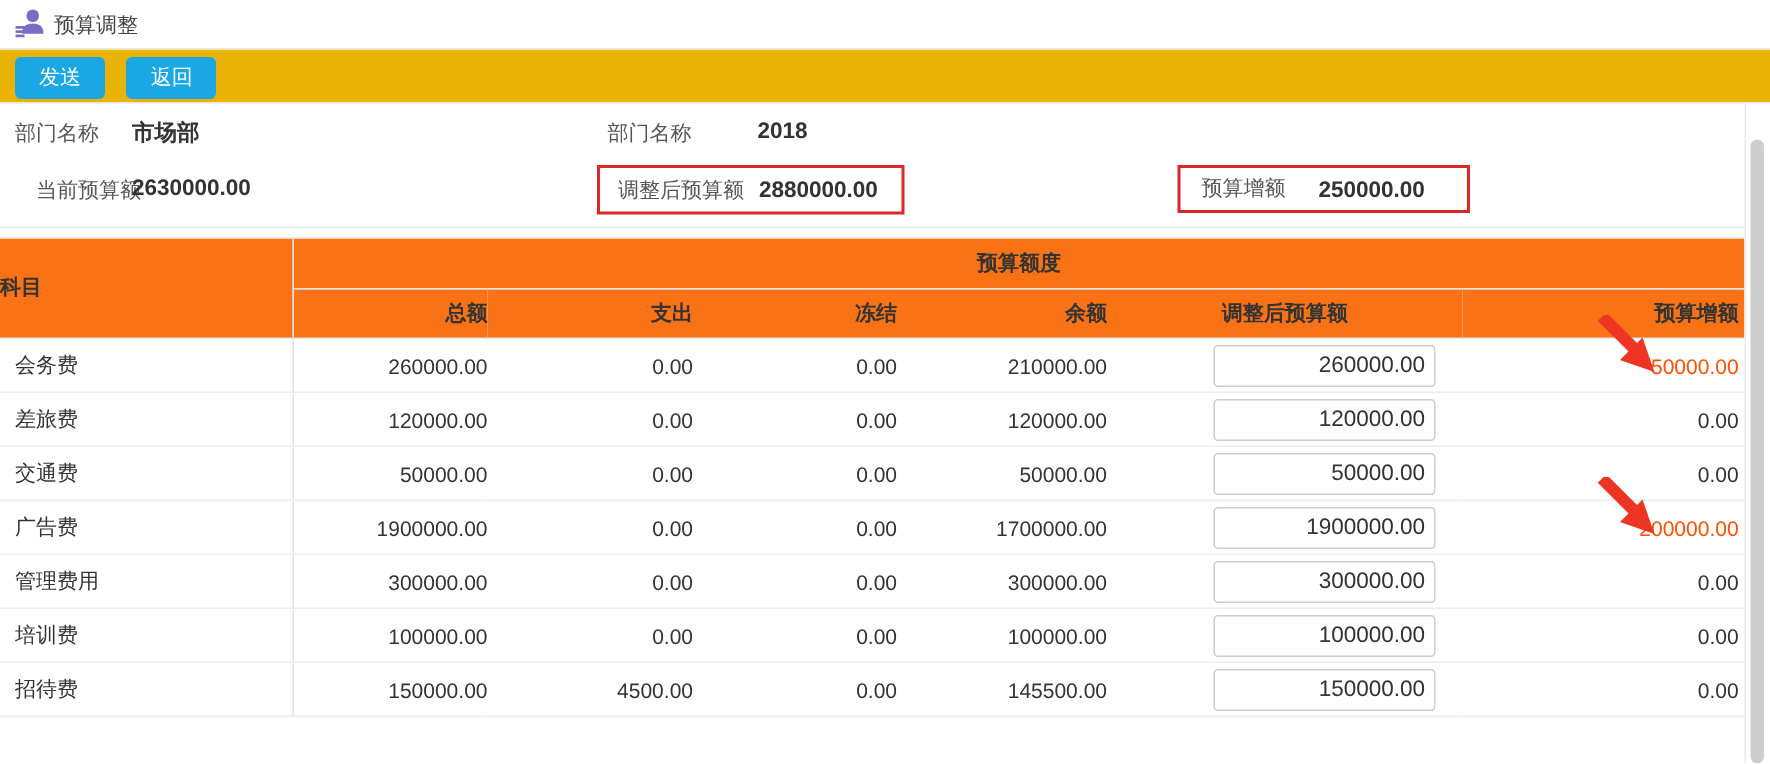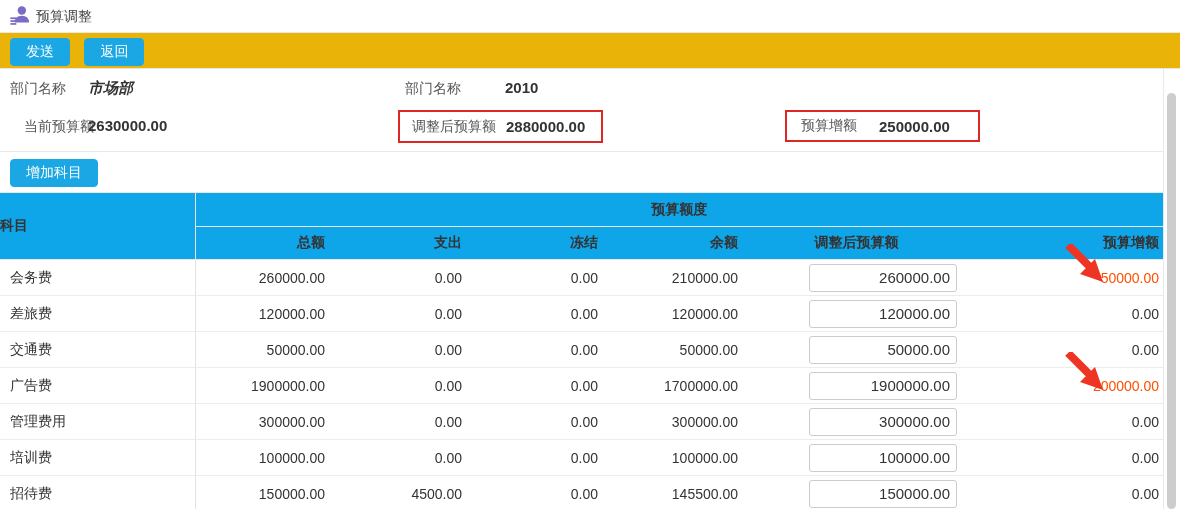--- a/index.html
+++ b/index.html
@@ -27,21 +27,21 @@
     position:absolute; border:2px solid var(--highlight-red,#dd2727);
     display:flex; align-items:center; background:#fff;
   }
   .hl-box .lbl { font-size:14px; color:#555; white-space:nowrap; }
   .hl-box .val { font-size:15px; font-weight:bold; color:#333; white-space:nowrap; }
   
   .add-row { height:34px; padding:7px 0 0 10px; }
   
   table.budget { width:1163px; border-collapse:collapse; table-layout:fixed; margin-top:6px; }
   table.budget th, table.budget td { font-size:14px; color:#333; vertical-align:middle; }
-  thead th { font-weight:bold; background:#0ea5e9; }
+  thead th { font-weight:bold; background:#f97316; }
   .th-subject {
     text-align:left; border-top:1px solid #e8e8e8;
     border-right:1px solid #e2e2e2; border-bottom:1px solid #e8e8e8;
   }
   .th-group { text-align:center; height:34px; border-top:1px solid #e8e8e8; border-bottom:1px solid #e8e8e8; }
   .th-sub { height:33px; border-bottom:1px solid #e8e8e8; }
   .num { text-align:right; }
   .center { text-align:center; }
   tbody tr { height:36px;padding-left:36px; }
   tbody td { border-bottom:1px solid #ececec; font-size:15px; }
@@ -80,40 +80,37 @@
     <span class="page-title">预算调整</span>
   </div>
 
   <div class="toolbar">
     <button class="btn">发送</button>
     <button class="btn">返回</button>
   </div>
 
   <div class="form-area">
     <span class="f-label" style="left:10px; top:11px;">部门名称</span>
-    <span class="f-value" style="left:88px; top:10px;font-style:italic;">市场部</span>
+    <span class="f-value" style="left:88px; top:10px;">市场部</span>
     <span class="f-label" style="left:405px; top:11px;">部门名称</span>
-    <span class="f-value" style="left:505px; top:10px;">2010</span>
+    <span class="f-value" style="left:505px; top:10px;">2018</span>
 
     <span class="f-label" style="left:24px; top:49px;">当前预算额</span>
     <span class="f-value" style="left:88px; top:48px;">2630000.00</span>
 
     <div class="hl-box" style="left:398px; top:41px; width:205px; height:33px; padding-left:12px; gap:10px;">
       <span class="lbl">调整后预算额</span>
       <span class="val">2880000.00</span>
     </div>
     <div class="hl-box" style="left:785px; top:41px; width:195px; height:32px; padding-left:14px; gap:22px;">
       <span class="lbl">预算增额</span>
       <span class="val">250000.00</span>
     </div>
   </div>
 
-  <div class="add-row">
-    <button class="btn">增加科目</button>
-  </div>
 
   <table class="budget">
     <colgroup>
       <col style="width:195px">
         <col style="width:130px">
         <col style="width:137px">
       <col style="width:136px">
         <col style="width:140px">
         <col style="width:237px">
         <col style="width:188px">

